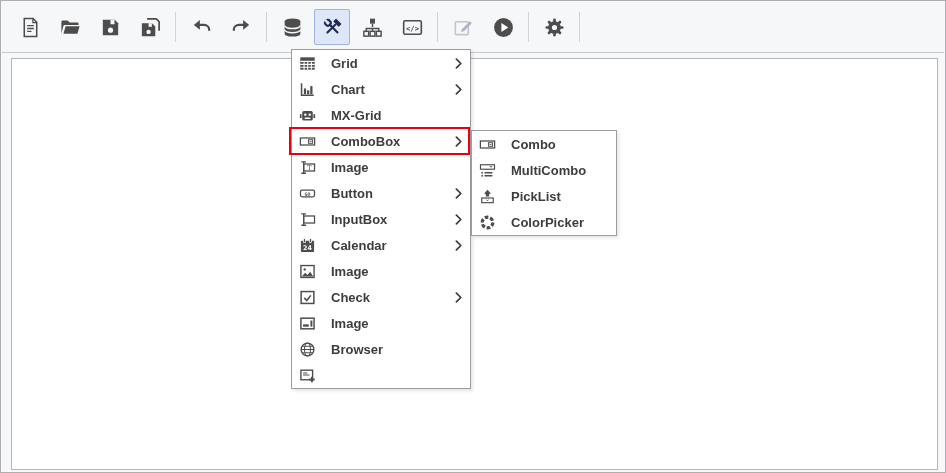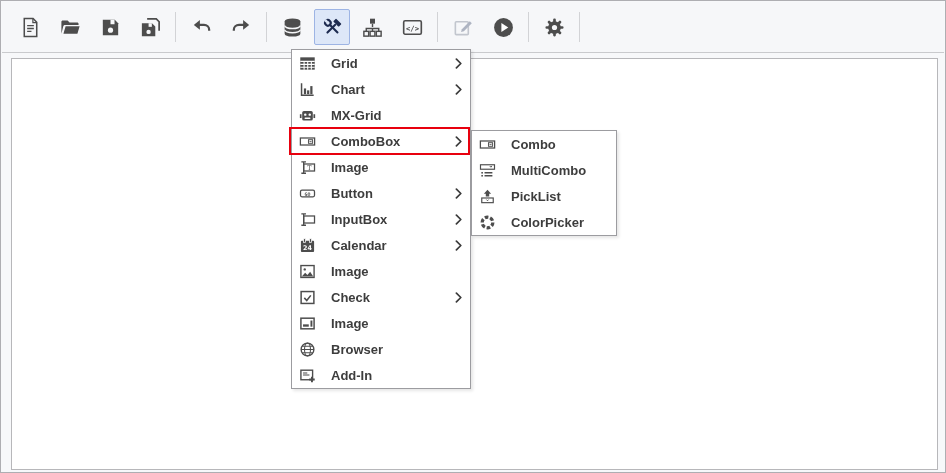--- a/index.html
+++ b/index.html
@@ -351,21 +351,20 @@
         <span class="mi-label">Browser</span>
       </div>
       <div class="menu-item">
         <span class="mi-icon">
           <svg viewBox="0 0 16 16">
             <rect x="1.8" y="3" width="11" height="9" fill="none" stroke="#4d4d4d" stroke-width="1.3"></rect>
             <path d="M3.8 5.6h4M3.8 7.6h6" stroke="#4d4d4d" stroke-width="1"></path>
             <path d="M12.2 9.2v5.2M9.6 11.8h5.2" stroke="#4d4d4d" stroke-width="1.8"></path>
           </svg>
         </span>
-        <span class="mi-label">Add-In</span>
       </div>
       <div class="highlight-box" style="border-color: rgb(232, 0, 14); top: 77px;"></div>
     </div>
   <div class="menu-panel sub-menu">
       <div class="menu-item">
         <span class="mi-icon">
           <svg viewBox="0 0 16 16">
             <rect x="1.3" y="4.7" width="13.4" height="6.6" fill="none" stroke="#4d4d4d" stroke-width="1.2"></rect>
             <rect x="8.9" y="6.3" width="3.9" height="3.4" fill="none" stroke="#4d4d4d" stroke-width="0.9"></rect>
             <path d="M9.9 7.4l0.95 1.1 0.95-1.1" fill="none" stroke="#4d4d4d" stroke-width="0.9"></path>

